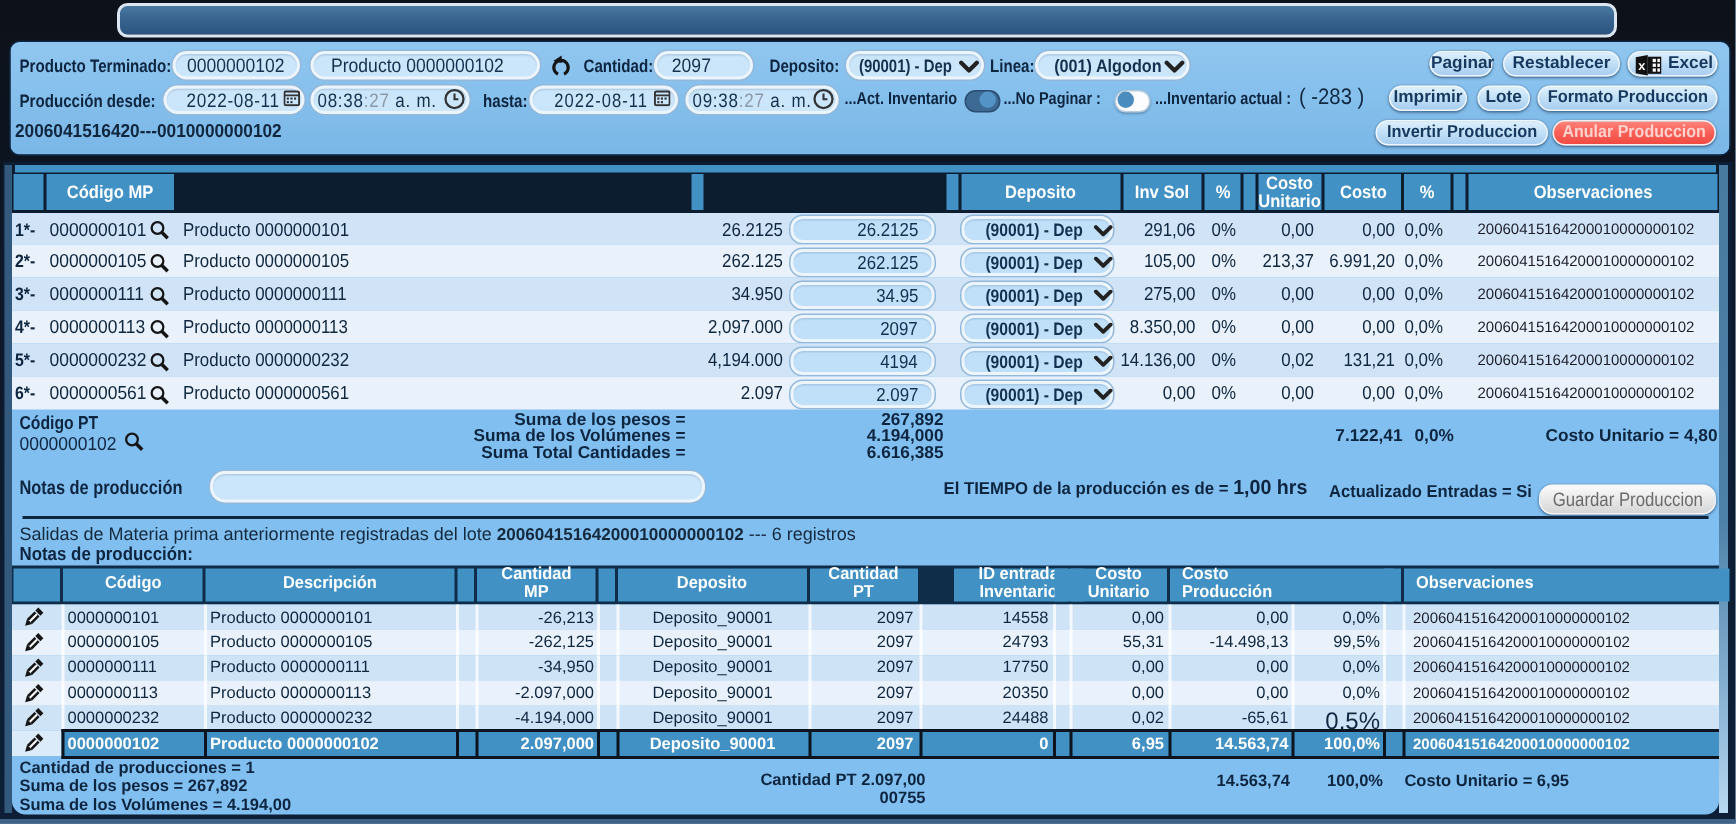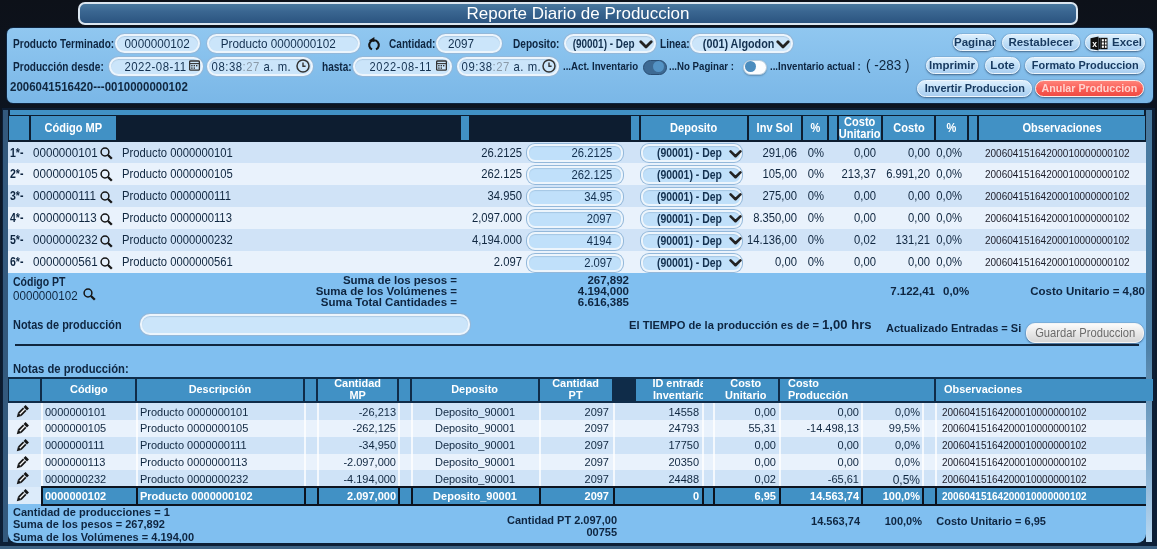--- a/index.html
+++ b/index.html
@@ -11,21 +11,20 @@
 .hcell>span{transform:scaleX(0.92);transform-origin:50% 50%;display:inline-block;font-size:12px;line-height:12px;white-space:nowrap;}
 .rv{position:absolute;color:#102740;font-size:12.5px;white-space:nowrap;}
 .sxl{transform:scaleX(0.9);transform-origin:0 50%;}
 .sxr{transform:scaleX(0.9);transform-origin:100% 50%;}
 .sxc{transform:scaleX(0.9);transform-origin:50% 50%;}
 svg{display:block}
 </style></head><body>
 <div id="page">
 
 <div style="position:absolute;left:78px;top:2px;width:996px;height:19px;background:linear-gradient(180deg,#49799f 0%,#3a6691 40%,#2b5480 100%);border:2px solid #dbe6f0;border-radius:7px;"></div>
-<div class="ab" style="position:absolute;left:78px;top:4px;width:1000px;height:20px;text-align:center;color:#fff;font-size:17px;">Reporte Diario de Produccion</div>
 <div style="position:absolute;left:6px;top:27px;width:1146px;height:75px;background:linear-gradient(180deg,#90c7f0 0%,#7ab7e7 100%);border:1px solid #0d2440;border-radius:7px;"></div>
 <div class="lbl" style="position:absolute;left:13px;top:37px;">Producto Terminado:</div>
 <div class="inp" style="position:absolute;left:115px;top:34px;width:81px;height:15px;line-height:15px;text-align:center;"><span class="sxc" style="display:inline-block;font-size:13px;">0000000102</span></div>
 <div class="inp" style="position:absolute;left:207px;top:34px;width:149px;height:15px;line-height:15px;"><span class="sxl" style="display:inline-block;font-size:13px;padding-left:13px;">Producto 0000000102</span></div>
 <svg class="ab" style="left:366px;top:35px" width="16" height="17" viewBox="0 0 16 17">
       <path d="M6.0 14.4 A 4.8 4.8 0 1 1 10.0 14.4" fill="none" stroke="#151515" stroke-width="2.1"></path>
       <polygon points="2.8,5.6 8.4,2.0 8.4,7.0" fill="#151515"></polygon>
     </svg>
 <div class="lbl" style="position:absolute;left:389px;top:37px;">Cantidad:</div>
 <div class="inp" style="position:absolute;left:436px;top:34px;width:62px;height:15px;line-height:15px;"><span class="sxl" style="display:inline-block;font-size:13px;padding-left:11px;">2097</span></div>
@@ -280,20 +279,21 @@
 <div class="ab" style="position:absolute;position:absolute;font-weight:bold;color:#0e2540;font-size:11.5px;white-space:nowrap;text-align:right;left:479px;top:296px;width:150px;">6.616,385</div>
 <div class="ab" style="position:absolute;position:absolute;font-weight:bold;color:#0e2540;font-size:11.5px;white-space:nowrap;text-align:right;left:835px;top:285px;width:100px;">7.122,41</div>
 <div class="ab" style="position:absolute;position:absolute;font-weight:bold;color:#0e2540;font-size:11.5px;white-space:nowrap;text-align:right;left:943px;top:285px;width:24px;">0,0%</div>
 <div class="ab" style="position:absolute;position:absolute;font-weight:bold;color:#0e2540;font-size:11.5px;white-space:nowrap;text-align:right;left:995px;top:285px;width:150px;">Costo Unitario = 4,80</div>
 <div class="lbl" style="position:absolute;left:13px;top:317px;font-size:13px;">Notas de producción</div>
 <div class="inp" style="position:absolute;left:140px;top:314px;width:326px;height:17px;border-radius:10px;"></div>
 <div class="lbl" style="position:absolute;left:629px;top:317px;font-size:11.5px;transform:scaleX(.97);transform-origin:0 50%;">El TIEMPO de la producción es de = <span style="font-size:13.5px;">1,00 hrs</span></div>
 <div class="lbl" style="position:absolute;left:886px;top:322px;font-size:11.5px;transform:scaleX(.96);transform-origin:0 50%;">Actualizado Entradas = Si</div>
 <div class="ab" style="position:absolute;left:15px;top:344px;width:1124px;height:1.6px;background:#10273f;"></div>
 <div class="btn" style="position:absolute;left:1026px;top:323px;width:116px;height:18px;line-height:18px;background:linear-gradient(180deg,#fbfbfb 0%,#e8e8e8 50%,#d6d6d6 100%);color:#6b6b6b;font-weight:normal;font-size:13px;border:1px solid #f5f5f5;border-radius:9px;"><span style="display:inline-block;transform:scaleX(.86);transform-origin:50% 50%;">Guardar Produccion</span></div>
+<div class="ab" style="position:absolute;left:13px;top:349px;font-size:12px;color:#15293c;white-space:nowrap;">Salidas de Materia prima anteriormente registradas del lote <b style="font-size:11.4px;">20060415164200010000000102</b> --- 6 registros</div>
 <div class="lbl" style="position:absolute;left:13px;top:362px;font-size:12.5px;transform:scaleX(.9);">Notas de producción:</div>
 <div class="ab" style="position:absolute;left:8px;top:376.5px;width:1138px;height:26.5px;background:#0f2c49;"></div>
 <div class="hcell" style="position:absolute;left:9px;top:379.0px;width:31px;height:21.5px;justify-content:center;">
       <span style="font-size:11.5px;line-height:11.5px;transform:scaleX(.95);transform-origin:50% 50%;"></span>
     </div>
 <div class="hcell" style="position:absolute;left:42px;top:379.0px;width:93px;height:21.5px;justify-content:center;">
       <span style="font-size:11.5px;line-height:11.5px;transform:scaleX(.95);transform-origin:50% 50%;">Código</span>
     </div>
 <div class="hcell" style="position:absolute;left:137px;top:379.0px;width:166px;height:21.5px;justify-content:center;">
       <span style="font-size:11.5px;line-height:11.5px;transform:scaleX(.95);transform-origin:50% 50%;">Descripción</span>
@@ -487,21 +487,21 @@
       </g>
     </svg>
 <div class="rv" style="position:absolute;left:45px;top:472.9px;font-size:11px;font-weight:normal;color:#102740;">0000000232</div>
 <div class="rv" style="position:absolute;left:140px;top:472.9px;font-size:11px;font-weight:normal;color:#102740;">Producto 0000000232</div>
 <div class="rv" style="position:absolute;left:300px;top:472.9px;width:96px;text-align:right;font-size:11px;font-weight:normal;color:#102740;">-4.194,000</div>
 <div class="rv" style="position:absolute;left:411px;top:472.9px;width:128px;text-align:center;font-size:11px;font-weight:normal;color:#102740;">Deposito_90001</div>
 <div class="rv" style="position:absolute;left:530px;top:472.9px;width:79px;text-align:right;font-size:11px;font-weight:normal;color:#102740;">2097</div>
 <div class="rv" style="position:absolute;left:622px;top:472.9px;width:77px;text-align:right;font-size:11px;font-weight:normal;color:#102740;">24488</div>
 <div class="rv" style="position:absolute;left:696px;top:472.9px;width:80px;text-align:right;font-size:11px;font-weight:normal;color:#102740;">0,02</div>
 <div class="rv" style="position:absolute;left:761px;top:472.9px;width:98px;text-align:right;font-size:11px;font-weight:normal;color:#102740;">-65,61</div>
-<div class="rv" style="position:absolute;left:852px;top:472.9px;width:68px;text-align:right;font-size:12px;font-weight:normal;color:#102740;">0,5%</div>
+<div class="rv" style="position:absolute;left:852px;top:472.9px;width:68px;text-align:right;font-size:16px;font-weight:normal;color:#102740;">0,5%</div>
 <div class="rv" style="position:absolute;left:942px;top:473.9px;font-size:10px;color:#1c1c28;">20060415164200010000000102</div>
 <div class="ab" style="position:absolute;left:8px;top:487.25px;width:1138px;height:16.85px;background:#dcebfa;"></div>
 <div class="ab" style="position:absolute;left:41px;top:486.25px;width:1105px;height:19.85px;background:#4191c5;border-top:2px solid #0c1420;border-bottom:2px solid #0c1420;box-sizing:border-box;"></div>
 <div class="ab" style="position:absolute;left:41px;top:486.25px;width:2px;height:19.85px;background:#0c1420;"></div>
 <div class="ab" style="position:absolute;left:136px;top:486.25px;width:2px;height:19.85px;background:#0c1420;"></div>
 <div class="ab" style="position:absolute;left:304px;top:486.25px;width:2px;height:19.85px;background:#0c1420;"></div>
 <div class="ab" style="position:absolute;left:317px;top:486.25px;width:2px;height:19.85px;background:#0c1420;"></div>
 <div class="ab" style="position:absolute;left:398px;top:486.25px;width:2px;height:19.85px;background:#0c1420;"></div>
 <div class="ab" style="position:absolute;left:411px;top:486.25px;width:2px;height:19.85px;background:#0c1420;"></div>
 <div class="ab" style="position:absolute;left:539px;top:486.25px;width:2px;height:19.85px;background:#0c1420;"></div>

